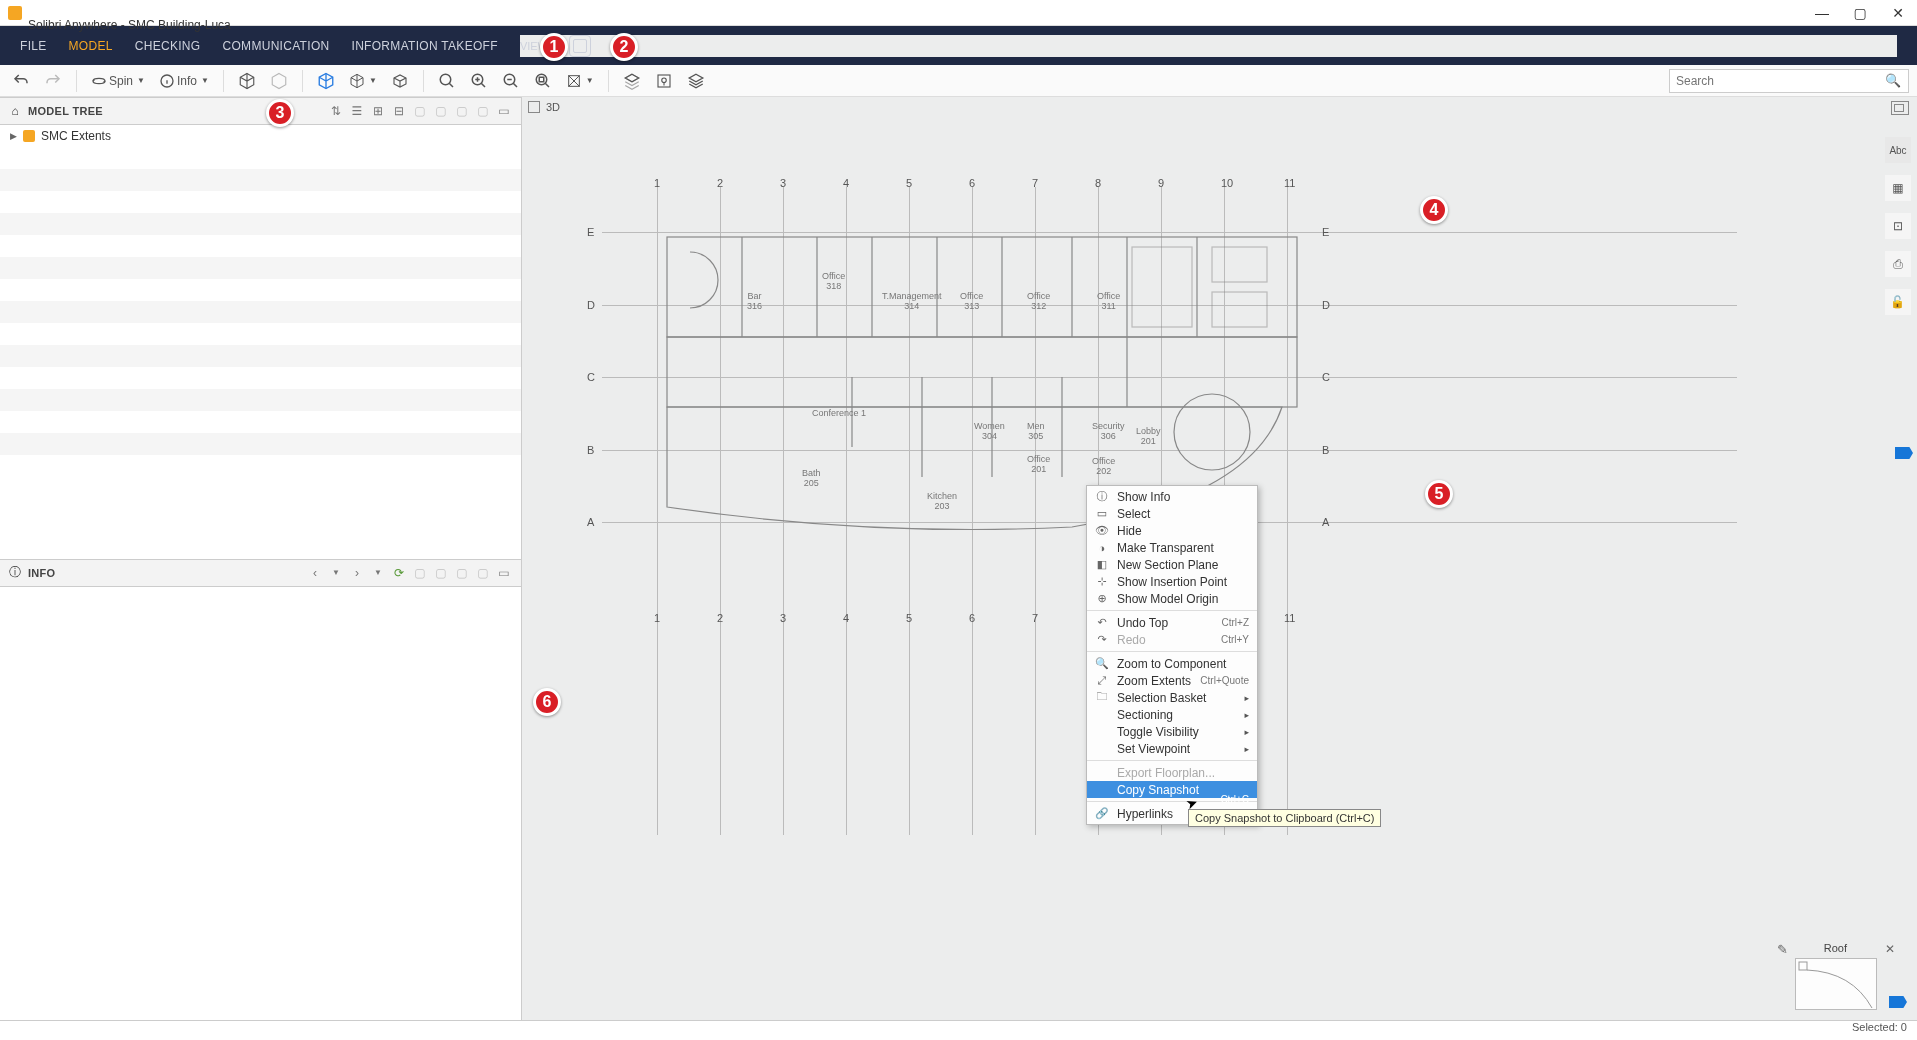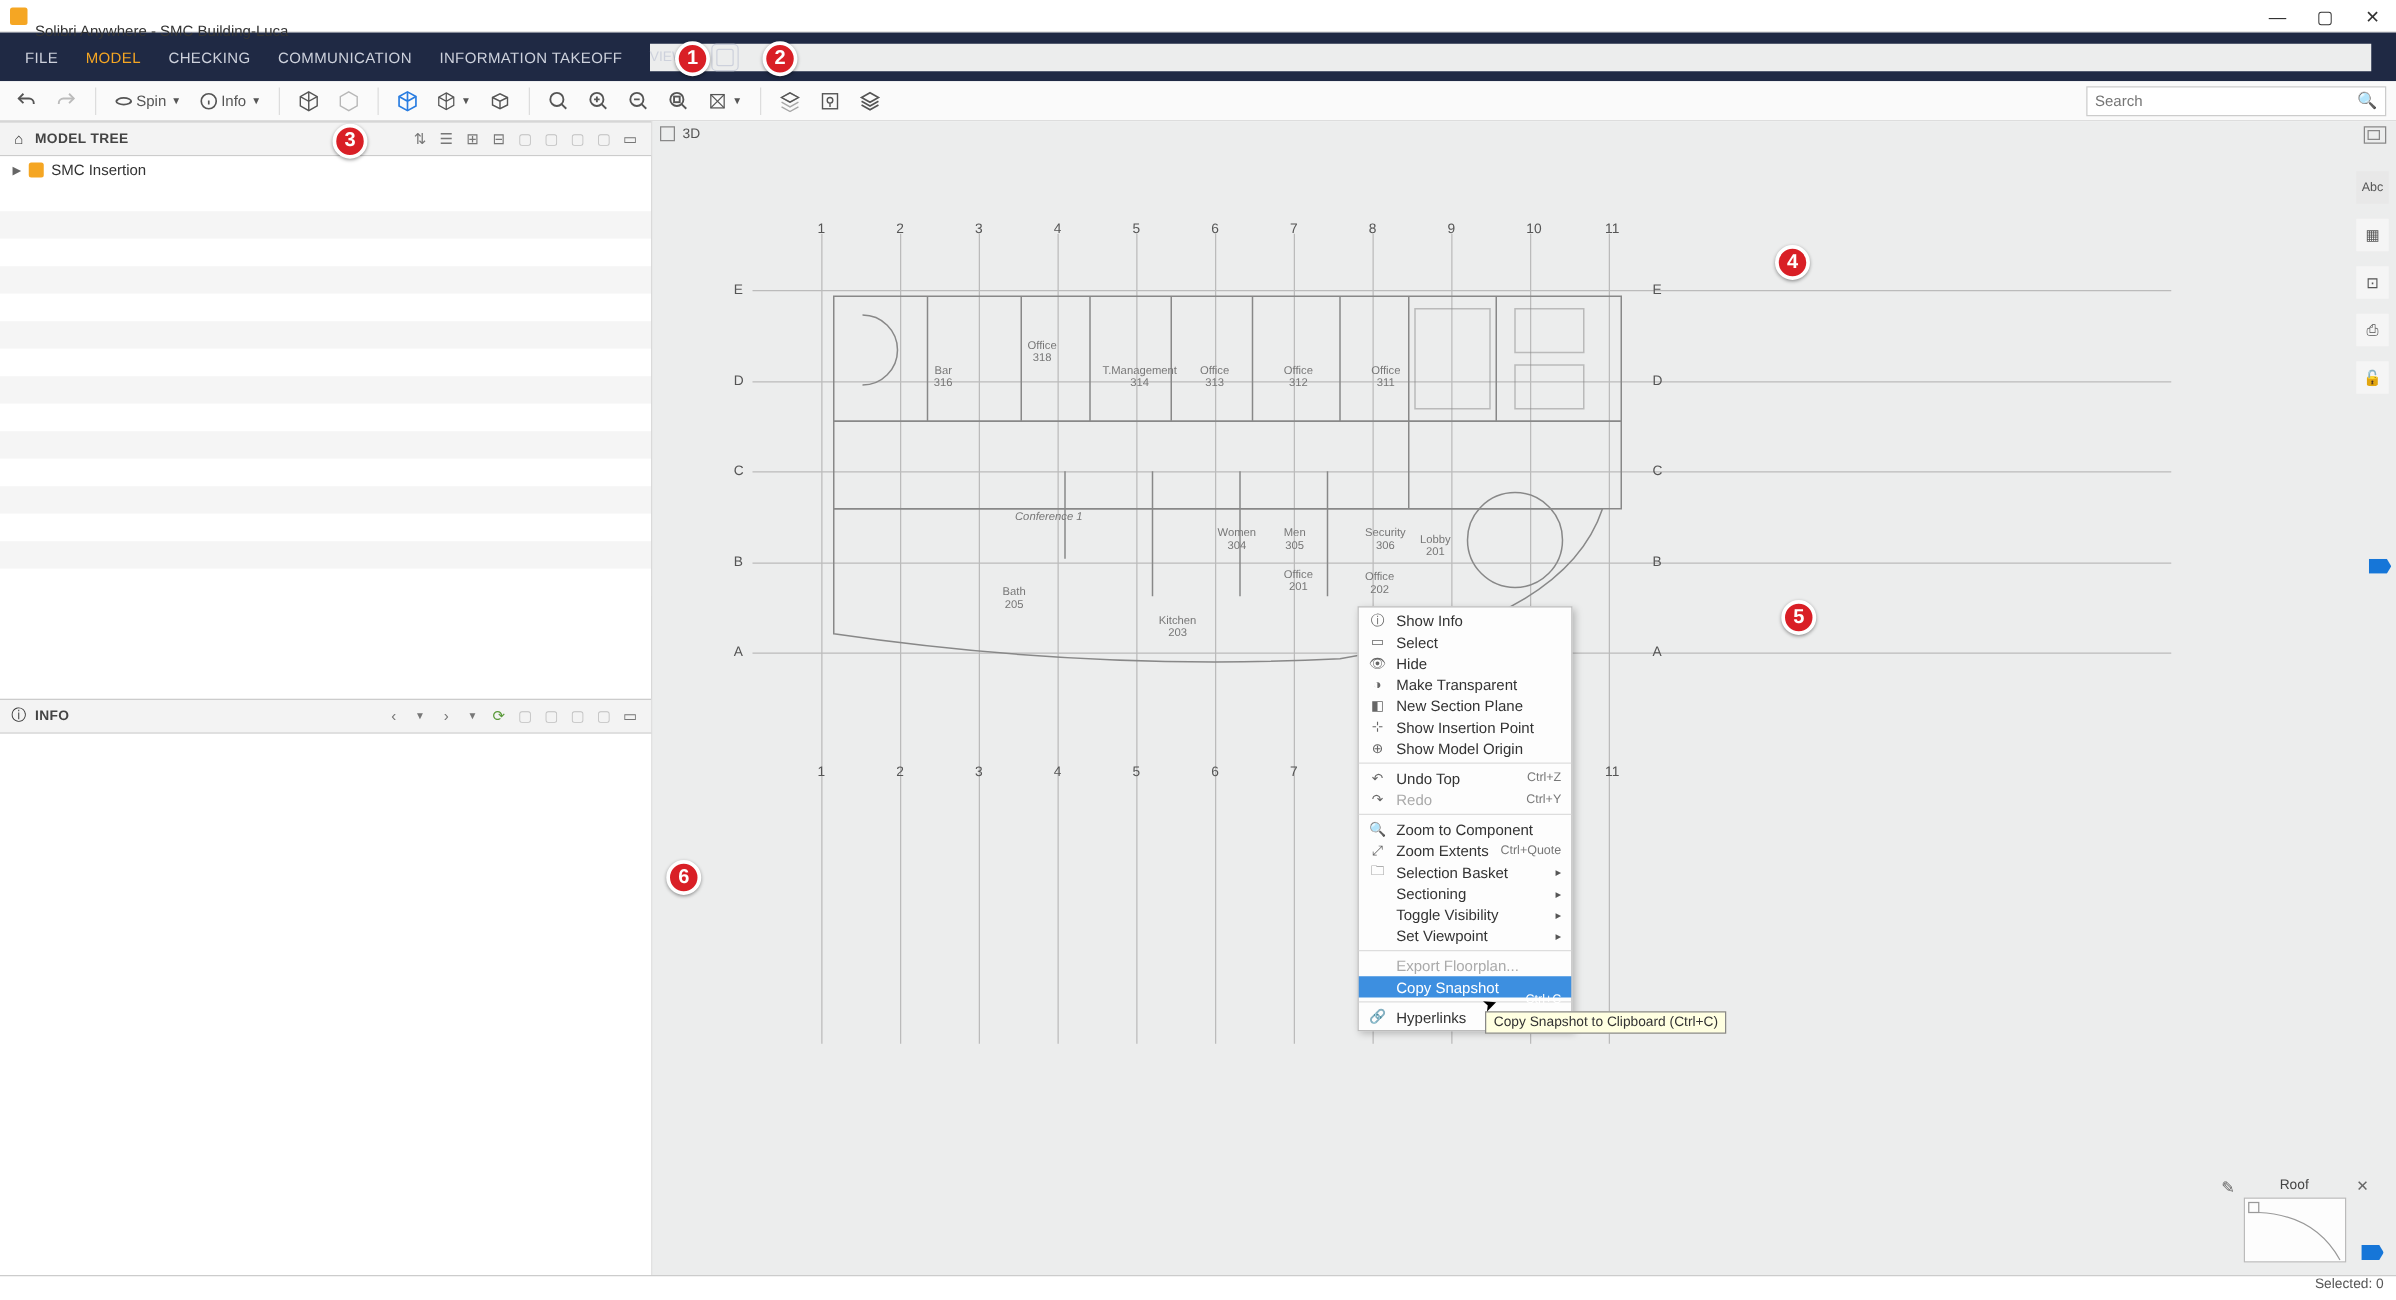--- a/index.html
+++ b/index.html
@@ -272,21 +272,21 @@
         <div class="ab" style="opacity:.4">▢</div>
         <div class="ab" style="opacity:.4">▢</div>
         <div class="ab" style="opacity:.4">▢</div>
         <div class="ab">▭</div>
       </div>
     </div>
     <div class="tree" style="height:360px;">
       <div class="tree-row">
         <span class="tri">▶</span>
         <span class="cube"></span>
-        <span>SMC Insertion</span>
+        <span>SMC Extents</span>
       </div>
       <div class="stripe-fill" id="tree-stripes">
           <div class="r"></div>
           <div class="r"></div>
           <div class="r"></div>
           <div class="r"></div>
           <div class="r"></div>
           <div class="r"></div>
           <div class="r"></div>
           <div class="r"></div>
@@ -408,21 +408,21 @@
 <line x1="420" y1="200" x2="420" y2="300"></line>
               <line x1="490" y1="200" x2="490" y2="300"></line>
 </g>
           </svg>
           <div class="room-label" style="left: 250px; top: 95px;">Office<br>318</div>
           <div class="room-label" style="left: 175px; top: 115px;">Bar<br>316</div>
           <div class="room-label" style="left: 310px; top: 115px;">T.Management<br>314</div>
           <div class="room-label" style="left: 388px; top: 115px;">Office<br>313</div>
           <div class="room-label" style="left: 455px; top: 115px;">Office<br>312</div>
           <div class="room-label" style="left: 525px; top: 115px;">Office<br>311</div>
-          <div class="room-label" style="left: 240px; top: 232px; font-style: italic;">Conference 1</div>
+          <div class="room-label" style="left: 240px; top: 232px;">Conference 1</div>
           <div class="room-label" style="left: 390px; top: 245px; margin-left: 12px;">Women<br>304</div>
           <div class="room-label" style="left: 455px; top: 245px;">Men<br>305</div>
           <div class="room-label" style="left: 520px; top: 245px;">Security<br>306</div>
           <div class="room-label" style="left: 520px; top: 280px;">Office<br>202</div>
           <div class="room-label" style="left: 455px; top: 278px;">Office<br>201</div>
           <div class="room-label" style="left: 564px; top: 250px;">Lobby<br>201</div>
           <div class="room-label" style="left: 230px; top: 292px;">Bath<br>205</div>
           <div class="room-label" style="left: 355px; top: 315px;">Kitchen<br>203</div>
         </div>
 

